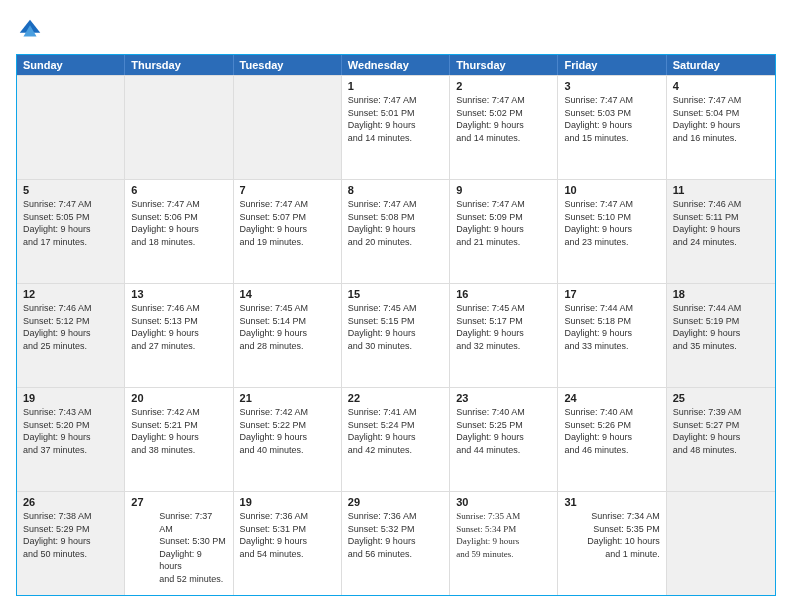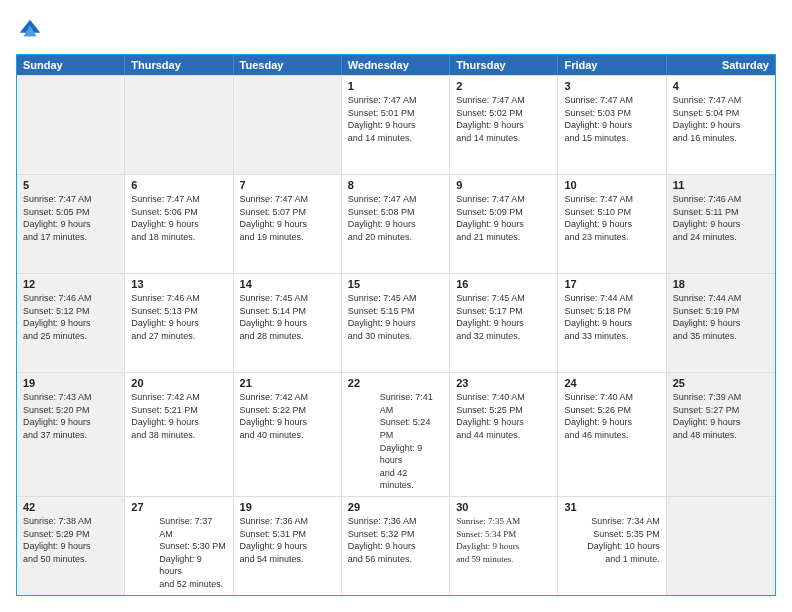--- a/index.html
+++ b/index.html
@@ -63,21 +63,21 @@
       background: #2b6cb8;
     }
     .cal-header-cell {
       color: #fff;
       font-size: 11px;
       font-weight: bold;
       padding: 4px 6px;
       border-right: 1px solid #4a85cc;
       text-align: left;
     }
-    .cal-header-cell:last-child { border-right: none; text-align: right; }
+    .cal-header-cell:last-child { border-right: none; }
     .cal-body {
       flex: 1;
       display: flex;
       flex-direction: column;
     }
     .cal-row {
       display: grid;
       grid-template-columns: repeat(7, 1fr);
       flex: 1;
       border-top: 1px solid #ddd;
@@ -289,21 +289,21 @@
           </div>
           <div class="cal-cell">
             <div class="day-num">21</div>
             <div class="cell-text" style="white-space: pre-line;">Sunrise: 7:42 AM
 Sunset: 5:22 PM
 Daylight: 9 hours
 and 40 minutes.</div>
           </div>
           <div class="cal-cell">
             <div class="day-num">22</div>
-            <div class="cell-text" style="white-space: pre-line; margin-left: 32px;">Sunrise: 7:41 AM
+            <div class="cell-text" style="white-space: pre-line;">Sunrise: 7:41 AM
 Sunset: 5:24 PM
 Daylight: 9 hours
 and 42 minutes.</div>
           </div>
           <div class="cal-cell">
             <div class="day-num">23</div>
             <div class="cell-text" style="white-space: pre-line;">Sunrise: 7:40 AM
 Sunset: 5:25 PM
 Daylight: 9 hours
 and 44 minutes.</div>
@@ -318,21 +318,21 @@
           <div class="cal-cell shaded">
             <div class="day-num">25</div>
             <div class="cell-text" style="white-space: pre-line;">Sunrise: 7:39 AM
 Sunset: 5:27 PM
 Daylight: 9 hours
 and 48 minutes.</div>
           </div>
         </div>
         <div class="cal-row">
           <div class="cal-cell shaded">
-            <div class="day-num">42</div>
+            <div class="day-num">26</div>
             <div class="cell-text" style="white-space: pre-line;">Sunrise: 7:38 AM
 Sunset: 5:29 PM
 Daylight: 9 hours
 and 50 minutes.</div>
           </div>
           <div class="cal-cell">
             <div class="day-num">27</div>
             <div class="cell-text" style="white-space: pre-line; margin-left: 28px;">Sunrise: 7:37 AM
 Sunset: 5:30 PM
 Daylight: 9 hours

